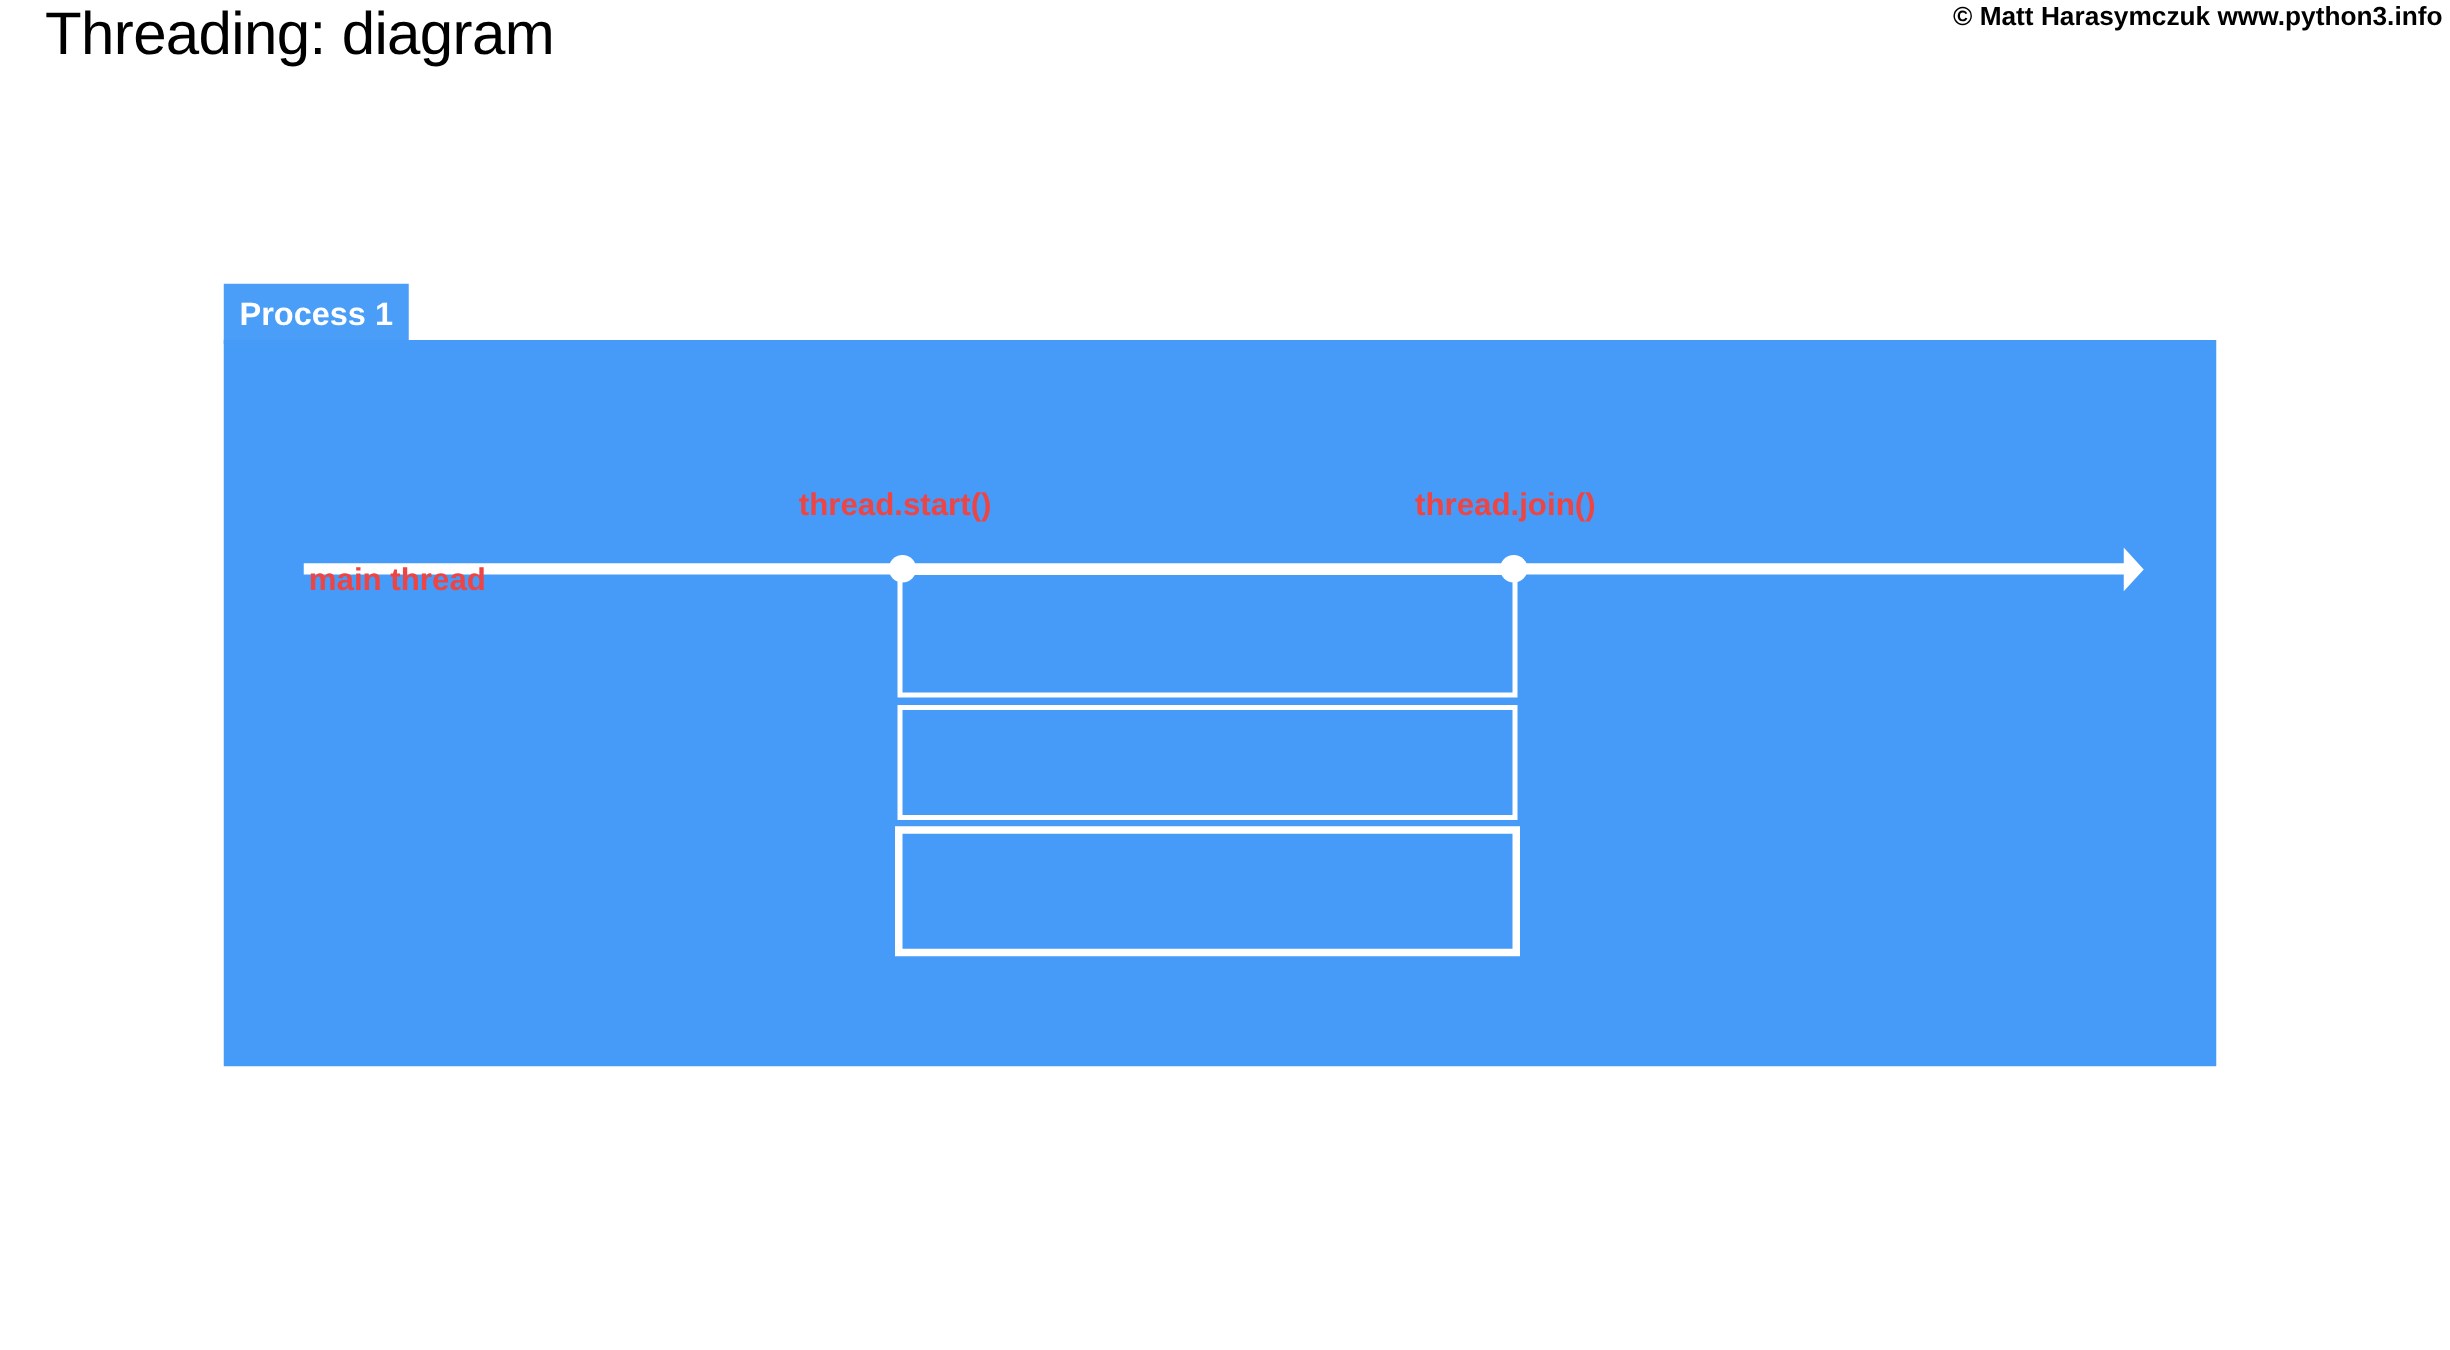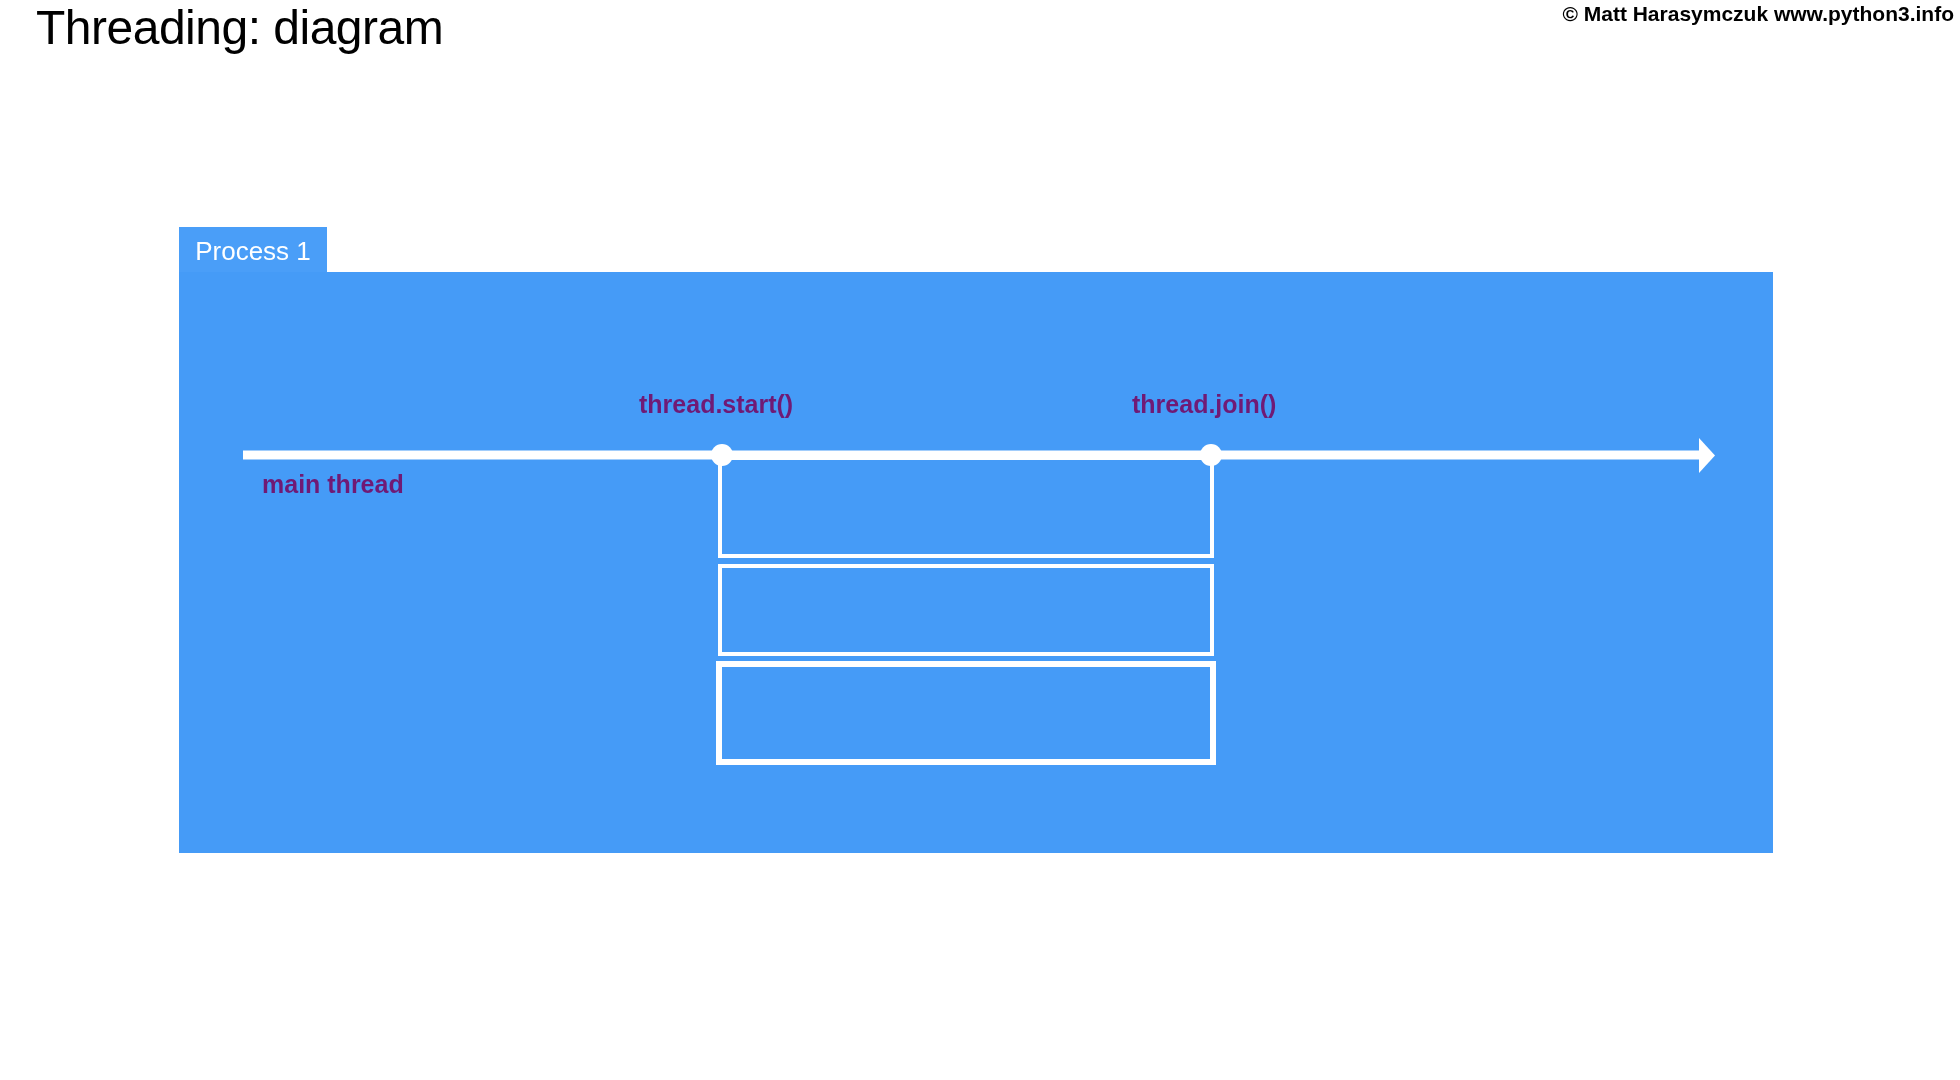--- a/index.html
+++ b/index.html
@@ -54,47 +54,47 @@
     width: 148px;
     height: 48px;
     background: #4a9ef8;
     display: flex;
     align-items: center;
     justify-content: center;
   }
   #process-tab-label {
     color: #ffffff;
     font-size: 26px;
-    font-weight: 400;
+    font-weight: 700;
     line-height: 1;
     white-space: nowrap;
   }
 
   
   #diagram-svg {
     position: absolute;
     left: 0;
     top: 0;
     width: 1960px;
     height: 1080px;
     pointer-events: none;
   }
 
   
   .diagram-label {
     position: absolute;
-    color: #701a75;
+    color: #ef4444;
     font-weight: bold;
     font-size: 25px;
     white-space: nowrap;
     line-height: 1;
   }
   #label-thread-start { left: 639px; top: 392px; }
   #label-thread-join  { left: 1132px; top: 392px; }
-  #label-main-thread  { left: 247px; top: 472px; margin-left: 15px; }
+  #label-main-thread  { left: 247px; top: 452px; }
 </style>
 </head>
 <body>
 
 <div id="slide-title">Threading: diagram</div>
 
 <div id="copyright">© Matt Harasymczuk www.python3.info</div>
 
 <div id="process-tab">
   <span id="process-tab-label">Process 1</span>

